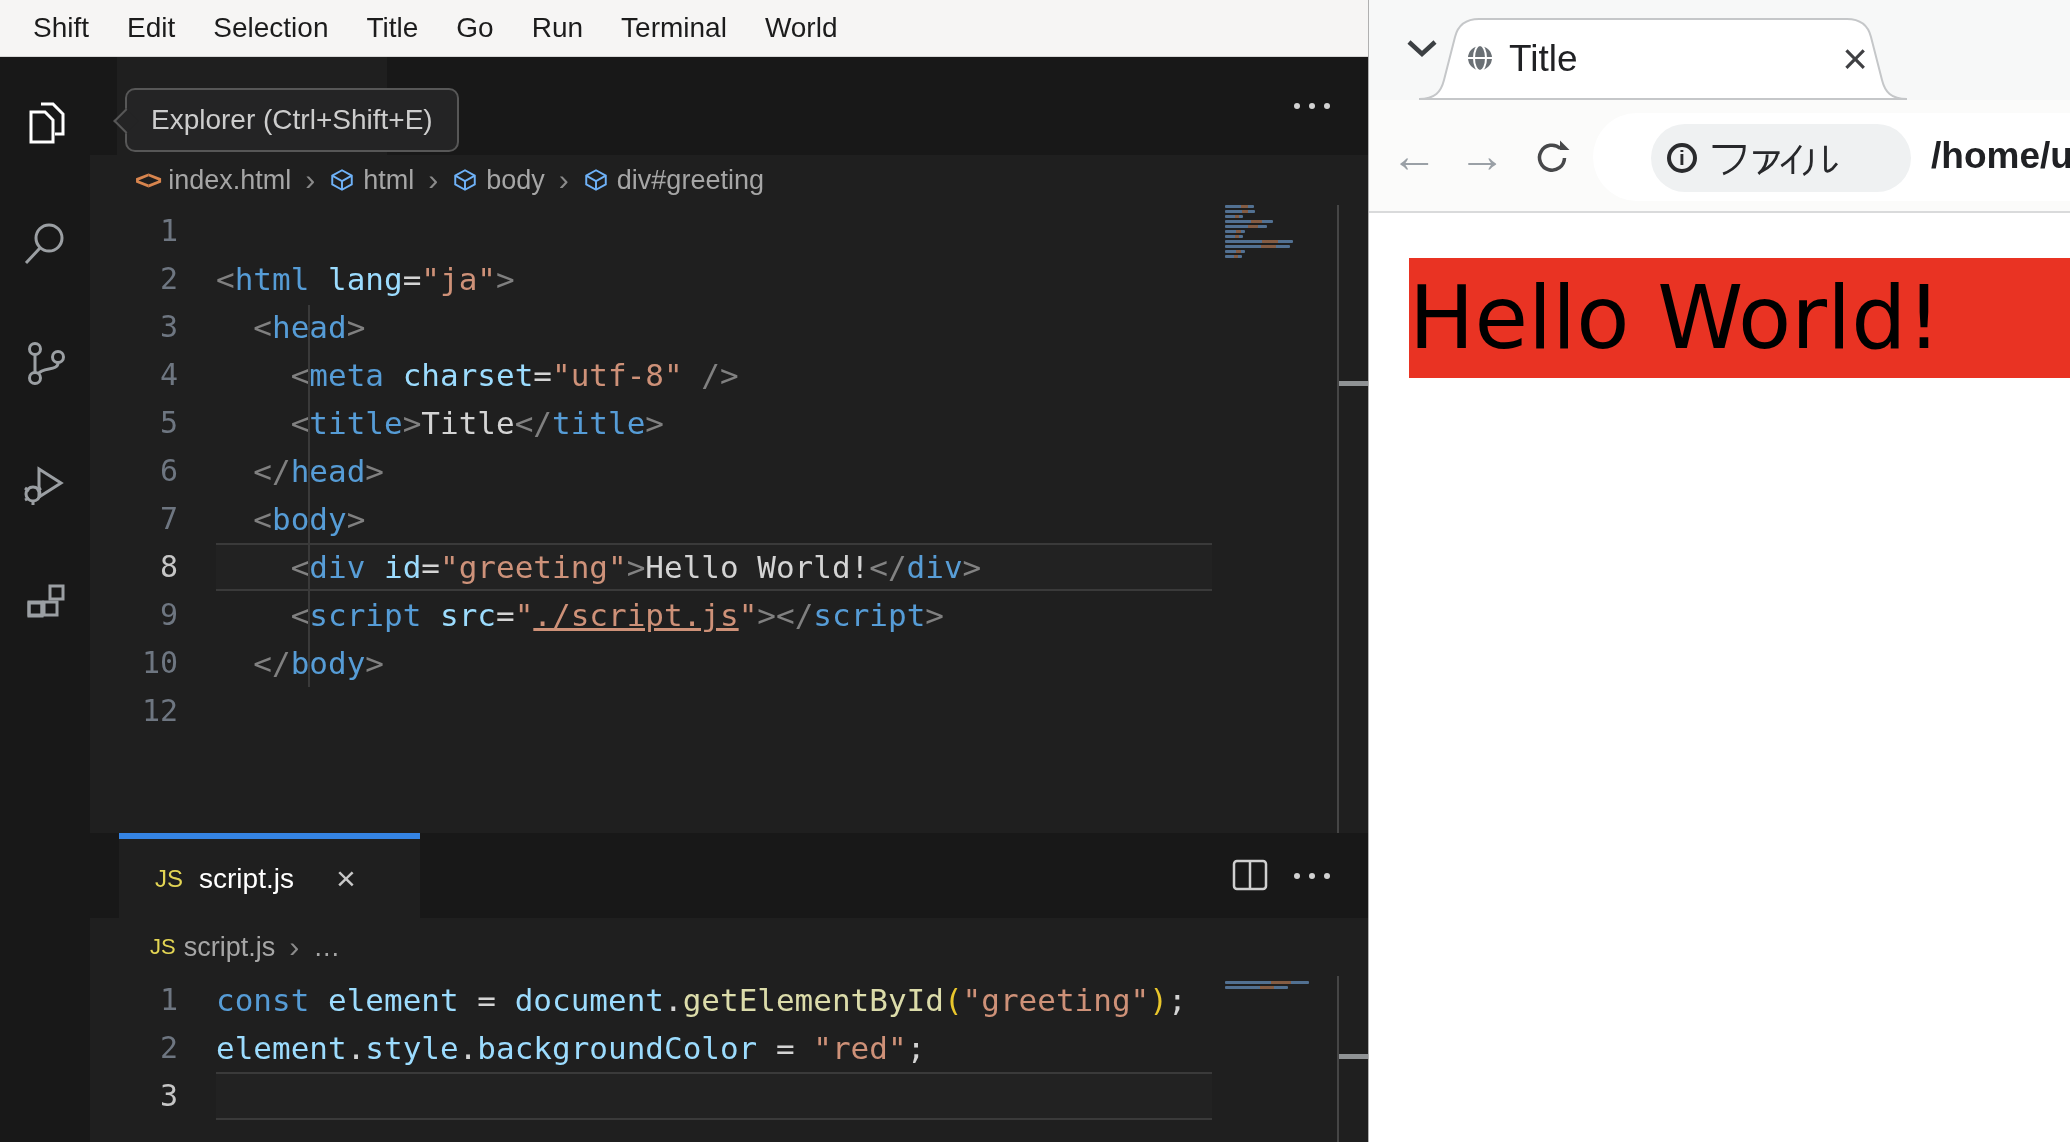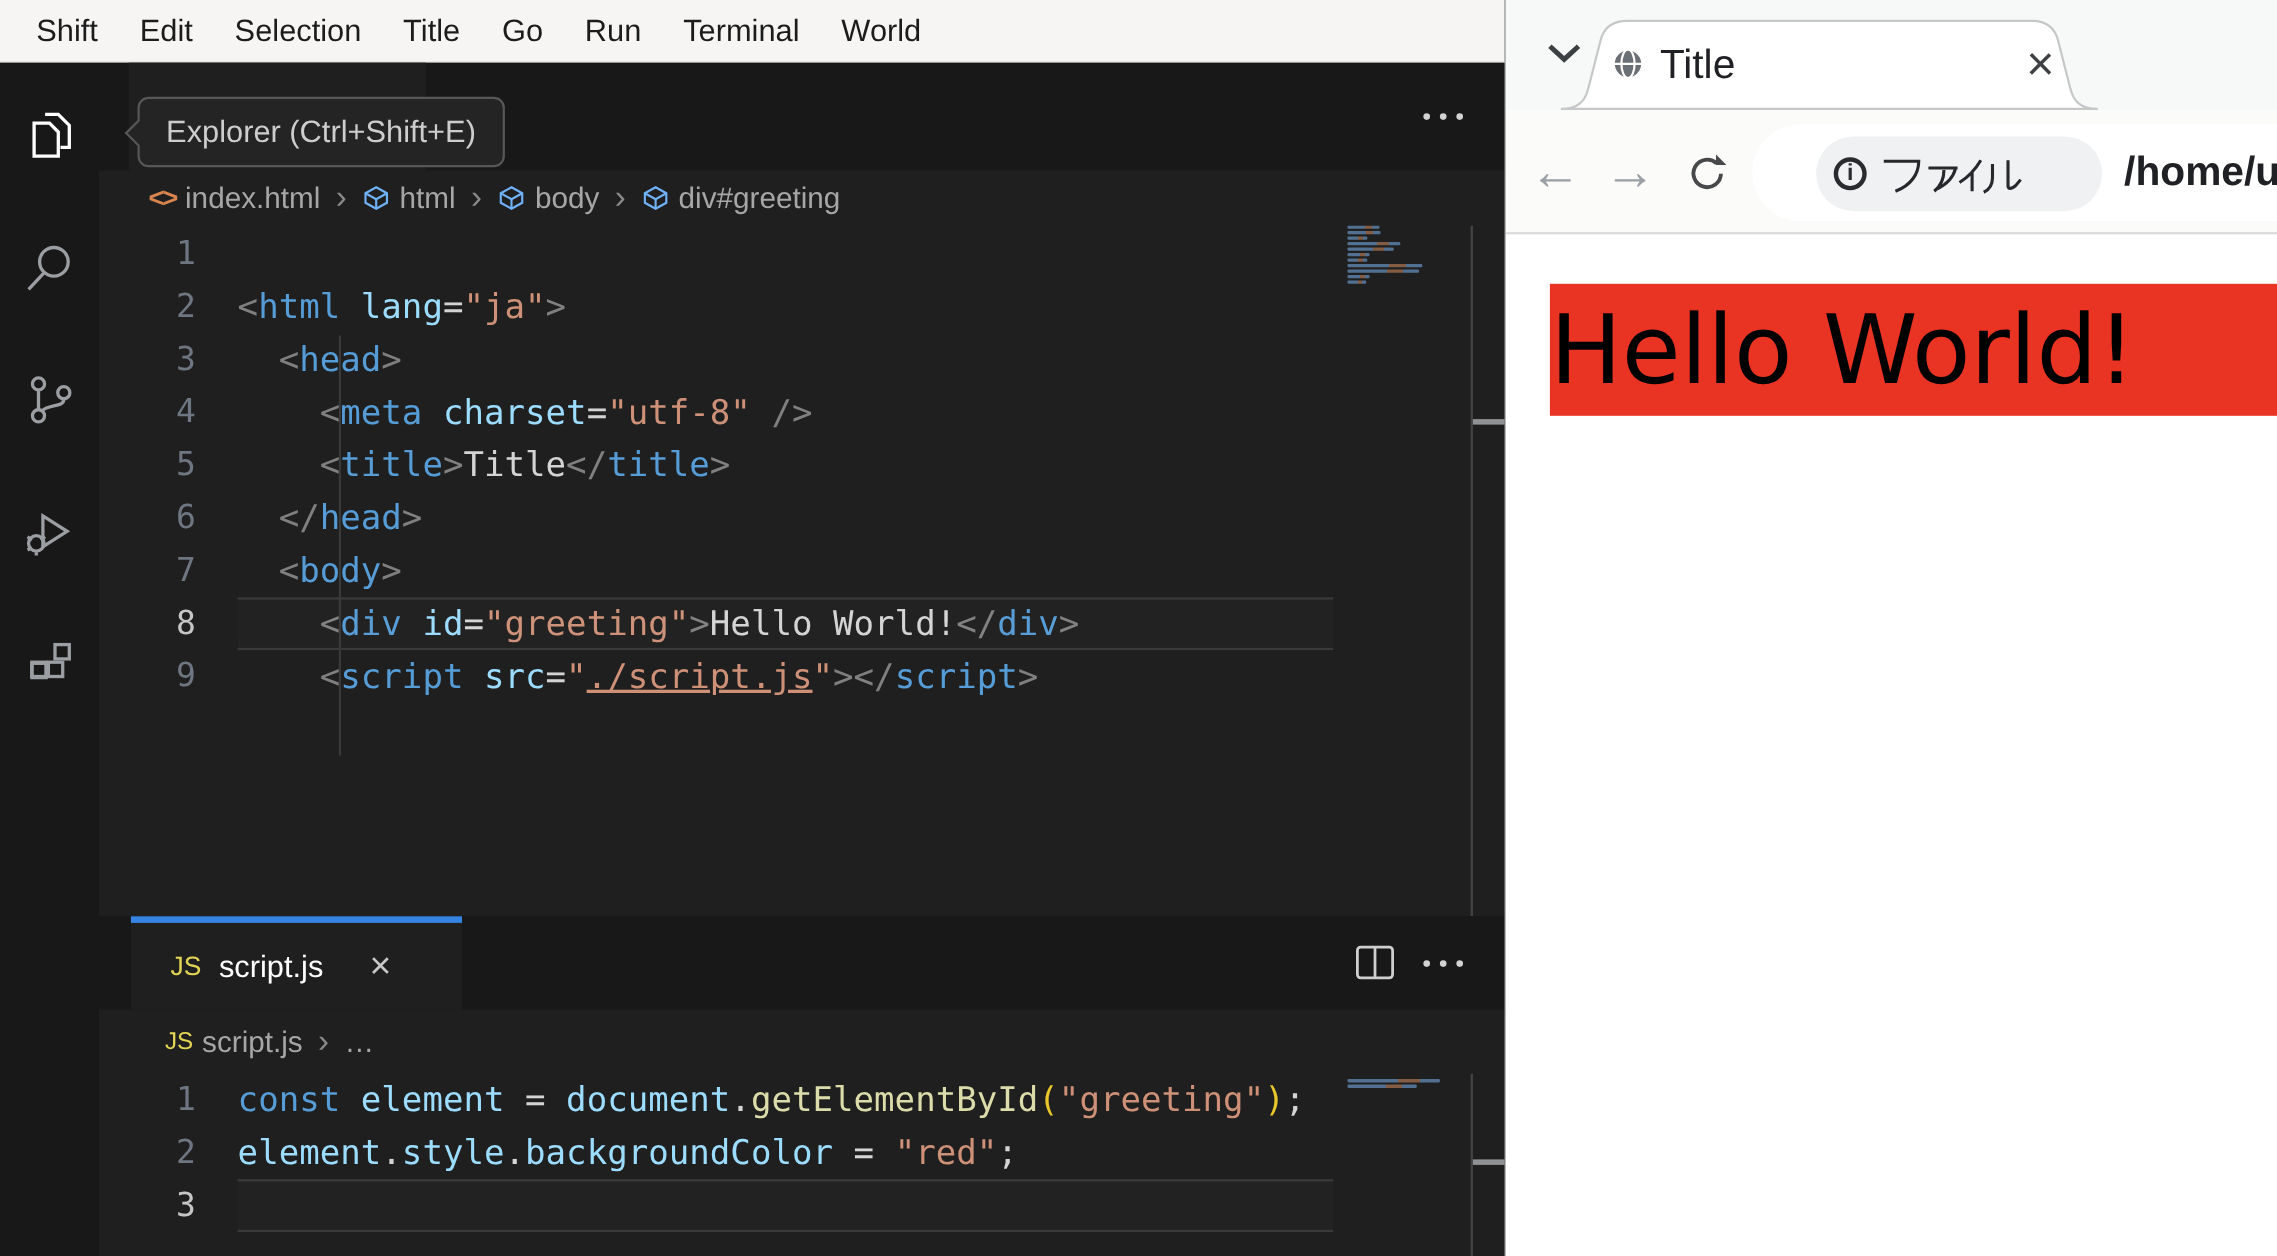--- a/index.html
+++ b/index.html
@@ -237,20 +237,28 @@
             </div>
             <div class="crow cur">
               <div class="curbox"></div>
               <span class="gut">8</span>
               <span class="ctext"><span class="tok" style="color: rgb(212, 212, 212);">    </span><span class="tok" style="color: rgb(128, 128, 128);">&lt;</span><span class="tok" style="color: rgb(86, 156, 214);">div</span><span class="tok" style="color: rgb(212, 212, 212);"> </span><span class="tok" style="color: rgb(156, 220, 254);">id</span><span class="tok" style="color: rgb(212, 212, 212);">=</span><span class="tok" style="color: rgb(206, 145, 120);">"greeting"</span><span class="tok" style="color: rgb(128, 128, 128);">&gt;</span><span class="tok" style="color: rgb(212, 212, 212);">Hello World!</span><span class="tok" style="color: rgb(128, 128, 128);">&lt;/</span><span class="tok" style="color: rgb(86, 156, 214);">div</span><span class="tok" style="color: rgb(128, 128, 128);">&gt;</span></span>
             </div>
             <div class="crow">
               <span class="gut">9</span>
               <span class="ctext"><span class="tok" style="color: rgb(212, 212, 212);">    </span><span class="tok" style="color: rgb(128, 128, 128);">&lt;</span><span class="tok" style="color: rgb(86, 156, 214);">script</span><span class="tok" style="color: rgb(212, 212, 212);"> </span><span class="tok" style="color: rgb(156, 220, 254);">src</span><span class="tok" style="color: rgb(212, 212, 212);">=</span><span class="tok" style="color: rgb(206, 145, 120);">"</span><span class="tok" style="color: rgb(206, 145, 120); text-decoration: underline;">./script.js</span><span class="tok" style="color: rgb(206, 145, 120);">"</span><span class="tok" style="color: rgb(128, 128, 128);">&gt;</span><span class="tok" style="color: rgb(128, 128, 128);">&lt;/</span><span class="tok" style="color: rgb(86, 156, 214);">script</span><span class="tok" style="color: rgb(128, 128, 128);">&gt;</span></span>
             </div>
+            <div class="crow">
+              <span class="gut">10</span>
+              <span class="ctext"><span class="tok" style="color: rgb(212, 212, 212);">  </span><span class="tok" style="color: rgb(128, 128, 128);">&lt;/</span><span class="tok" style="color: rgb(86, 156, 214);">body</span><span class="tok" style="color: rgb(128, 128, 128);">&gt;</span></span>
+            </div>
+            <div class="crow">
+              <span class="gut">12</span>
+              <span class="ctext"></span>
+            </div>
           </div>
         <div class="guide"></div>
         <div class="minimap" id="mm-html">
             <div class="mmbar" style="width: 28.5px;"></div>
             <div class="mmbar" style="width: 30px;"></div>
             <div class="mmbar" style="width: 18px;"></div>
             <div class="mmbar" style="width: 48px;"></div>
             <div class="mmbar" style="width: 42px;"></div>
             <div class="mmbar" style="width: 19.5px;"></div>
             <div class="mmbar" style="width: 18px;"></div>

